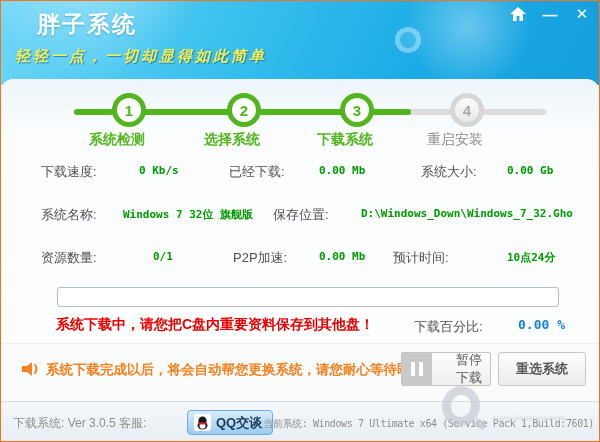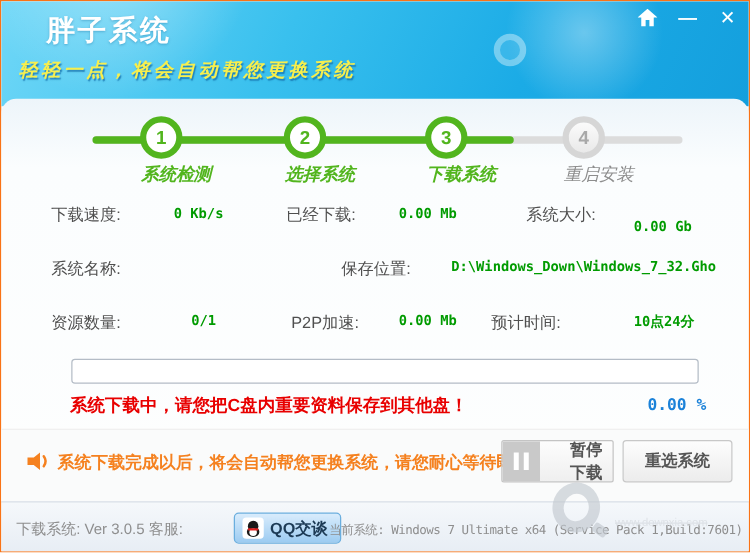--- a/index.html
+++ b/index.html
@@ -33,22 +33,22 @@
 
   
   .track{ position:absolute; height:6px; border-radius:3px; top:30px; }
   .track.gray{ left:73px; width:472px; background:#dcdcdc; }
   .track.green{ left:73px; width:337px; background:#52b51e; }
   .step-circle{ position:absolute; top:14px; width:34px; height:34px; border-radius:50%;
                 background:#ffffff; border:5px solid #52b51e; display:flex; align-items:center;
                 justify-content:center; font-size:15px; font-weight:bold; color:#52b51e; }
   .step-circle.pending{ border-color:#d6d6d6; color:#a9a9a9;
                 background:linear-gradient(#fbfbfb,#e9e9e9); }
-  .step-label{ position:absolute; top:52px; width:80px; text-align:right;
-               font-size:14px; font-weight:bold; color:#52b51e;font-style:italic; }
+  .step-label{ position:absolute; top:52px; width:80px; text-align:left;
+               font-size:14px; font-weight:bold; color:#52b51e; }
   .step-label.pending{ color:#8d8d8d; font-weight:normal; }
 
   
   .cell{ position:absolute; font-size:13px; white-space:nowrap; }
   .lbl{ color:#4f4f4f; }
   .val{ color:#009b00; font-weight:bold; font-family:"DejaVu Sans Mono",monospace; font-size:11px; }
 
   
   .progress{ position:absolute; left:56px; top:208px; width:502px; height:20px;
              background:#ffffff; border:1px solid #b4bcc6; border-radius:3px; overflow:hidden; }
@@ -63,21 +63,21 @@
                background:#fafbfb; border-top:1px solid #f0f0f0; }
   .speaker{ position:absolute; left:20px; top:15px; }
   .notice{ position:absolute; left:45px; top:17px; font-size:13.5px; font-weight:bold; color:#f5811f; }
   .pause-btn{ position:absolute; left:400px; top:8px; width:90px; height:34px; display:flex;
               border:1px solid #c4c4c4; border-radius:2px; overflow:hidden; cursor:pointer;
               background:linear-gradient(#fdfdfd,#efefef); }
   .pause-icon{ width:30px; height:100%; background:#c9c9c9; display:flex; gap:4px;
                align-items:center; justify-content:center; }
   .pause-icon i{ display:block; width:4px; height:14px; background:#ffffff; }
   .pause-txt{ flex:1; display:flex; align-items:center; justify-content:center;
-              font-size:13px; font-weight:bold; color:#555555;padding-left:24px; }
+              font-size:13px; font-weight:normal; color:#555555;padding-left:24px; }
   .reselect-btn{ position:absolute; left:497px; top:8px; width:88px; height:34px;
               border:1px solid #c8c8c8; border-radius:3px; cursor:pointer;
               background:linear-gradient(#fdfdfd,#ececec); display:flex; align-items:center;
               justify-content:center; font-size:13px; font-weight:bold; color:#555555; }
 
   
   .statusbar{ position:absolute; left:0; top:400px; width:100%; height:42px;
               background:linear-gradient(#f5f8fb,#e7edf4); border-top:1px solid #d6dde6; }
   .status-left{ position:absolute; left:12px; top:13px; font-size:12px; color:#8e8e8e; }
   .qq-btn{ position:absolute; left:186px; top:8px; height:25px; padding:0 10px 0 6px;
@@ -102,21 +102,21 @@
            text-decoration:line-through; }
 </style>
 </head>
 <body>
 
 <div class="window">
 
   <div class="header">
     <div class="flare"></div>
     <div class="app-title">胖子系统</div>
-    <div class="slogan">轻轻一点，将会自动帮您更换系统</div>
+    <div class="slogan">轻轻一点，一切却显得如此简单</div>
     <div class="win-controls">
       <div class="win-btn">
         <svg width="16" height="15" viewBox="0 0 16 15">
           <path d="M8 0 L16 7 H13 V14 H9.5 V9 H6.5 V14 H3 V7 H0 Z" fill="#ffffff"></path>
         </svg>
       </div>
       <div class="win-btn">—</div>
       <div class="win-btn">✕</div>
     </div>
   </div>
@@ -136,37 +136,39 @@
       <div class="step-label" style="left:203px">选择系统</div>
       <div class="step-label" style="left:316px">下载系统</div>
       <div class="step-label pending" style="left:426px">重启安装</div>
     </div>
 
     <div class="cell lbl" style="left:40px;  top:84px">下载速度:</div>
     <div class="cell val" style="left:138px; top:85px">0 Kb/s</div>
     <div class="cell lbl" style="left:228px; top:84px">已经下载:</div>
     <div class="cell val" style="left:318px; top:85px">0.00 Mb</div>
     <div class="cell lbl" style="left:420px; top:84px">系统大小:</div>
-    <div class="cell val" style="left:506px; top:96px">0.00 Gb</div>
+    <div class="cell val" style="left:506px; top:85px">0.00 Gb</div>
 
     <div class="cell lbl" style="left:40px;  top:127px">系统名称:</div>
+    <div class="cell val" style="left:122px; top:128px">Windows 7 32位 旗舰版</div>
     <div class="cell lbl" style="left:272px; top:127px">保存位置:</div>
     <div class="cell val" style="left:360px; top:128px">D:\Windows_Down\Windows_7_32.Gho</div>
 
     <div class="cell lbl" style="left:40px;  top:170px">资源数量:</div>
     <div class="cell val" style="left:152px; top:171px">0/1</div>
     <div class="cell lbl" style="left:232px; top:170px">P2P加速:</div>
     <div class="cell val" style="left:318px; top:171px">0.00 Mb</div>
     <div class="cell lbl" style="left:392px; top:170px">预计时间:</div>
     <div class="cell val" style="left:506px; top:171px">10点24分</div>
 
     <div class="progress">
       <div class="progress-fill" style="width: 0%;"></div>
     </div>
     <div class="warn-red">系统下载中，请您把C盘内重要资料保存到其他盘！</div>
+    <div class="pct-lbl">下载百分比:</div>
     <div class="pct-val">0.00 %</div>
 
     <div class="foot-strip">
       <div class="speaker">
         <svg width="22" height="20" viewBox="0 0 22 20">
           <path d="M1 7 H6 L11 3 V17 L6 13 H1 Z" fill="#f5811f"></path>
           <path d="M14 6 Q17 10 14 14" stroke="#f5811f" stroke-width="2" fill="none" stroke-linecap="round"></path>
         </svg>
       </div>
       <div class="notice">系统下载完成以后，将会自动帮您更换系统，请您耐心等待即可！</div>

